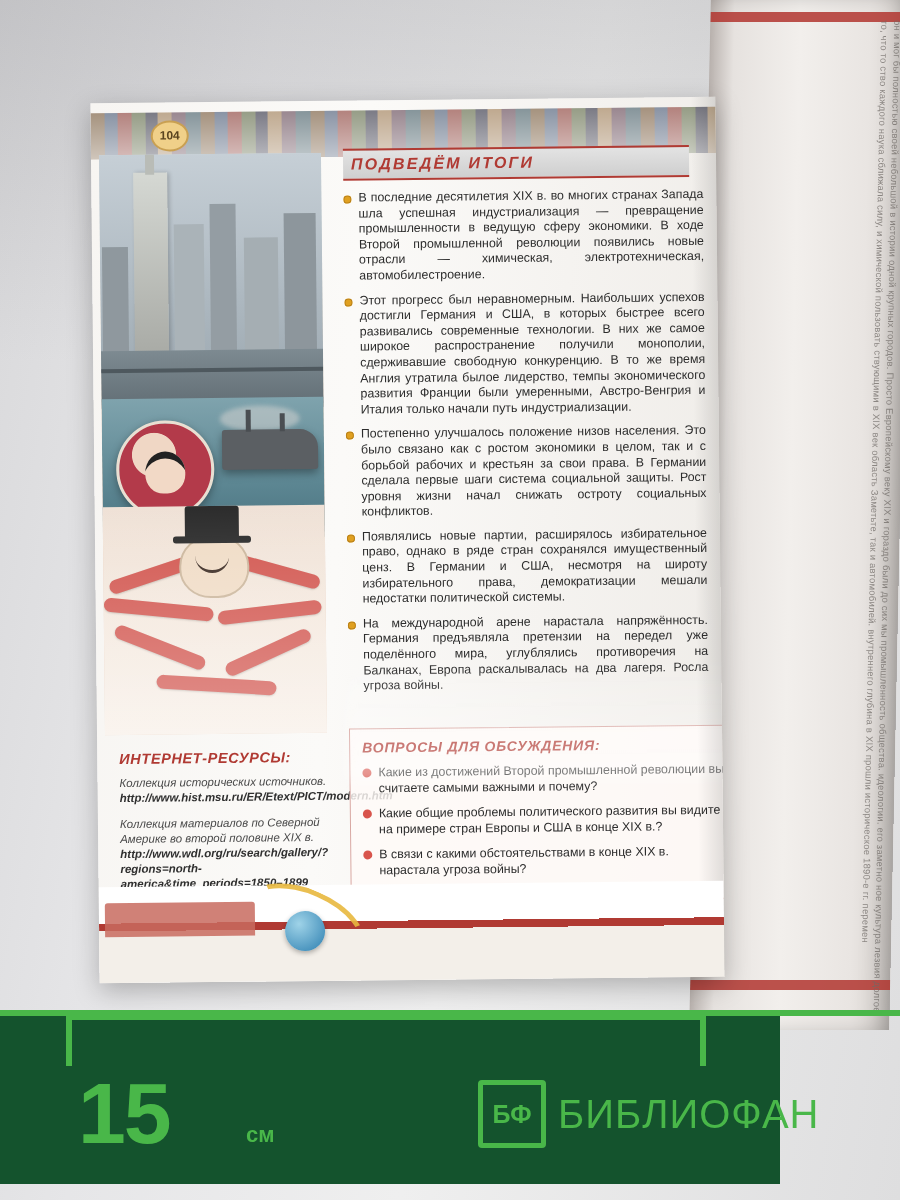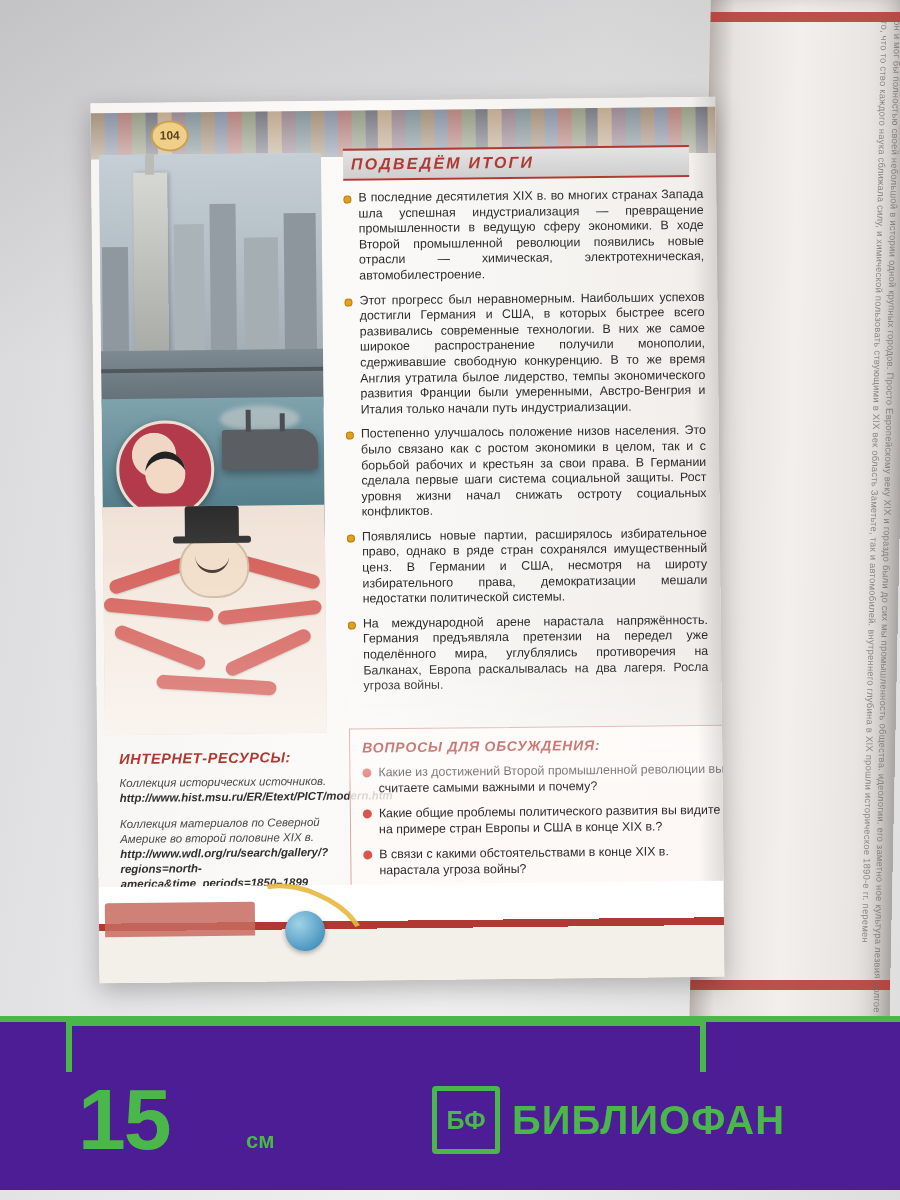--- a/index.html
+++ b/index.html
@@ -224,41 +224,41 @@
     background:linear-gradient(180deg,rgba(255,255,255,.0),rgba(255,255,255,.45));
     filter:blur(6px);pointer-events:none;
   }
   .edge-shadow{
     position:absolute;left:600px;top:0;width:40px;height:880px;
     background:linear-gradient(90deg,rgba(0,0,0,0),rgba(0,0,0,.18));pointer-events:none;
   }
 
   
   .wm-strip{
-    position:absolute;left:0;bottom:10px;width:900px;height:170px;
-    background:#4c1d95;
+    position:absolute;left:0;bottom:16px;width:780px;height:170px;
+    background:#14532d;
   }
   .wm-rule{position:absolute;left:0;bottom:168px;width:900px;height:6px;background:#49b749;}
   .wm-tick{position:absolute;left:66px;bottom:118px;width:6px;height:52px;background:#49b749;}
   .wm-tick2{position:absolute;left:66px;bottom:164px;width:640px;height:6px;background:#49b749;}
   .wm-tick3{position:absolute;left:700px;bottom:118px;width:6px;height:52px;background:#49b749;}
   .wm-num{
     position:absolute;left:78px;bottom:28px;font-size:86px;font-weight:bold;color:#49b749;
     letter-spacing:-2px;line-height:86px;
   }
   .wm-cm{position:absolute;left:246px;bottom:36px;font-size:22px;font-weight:bold;color:#49b749;}
   .wm-logo{
     position:absolute;left:432px;bottom:36px;display:flex;align-items:center;gap:12px;
   }
   .wm-mark{
     width:58px;height:58px;border:5px solid #49b749;border-radius:4px;position:relative;
     display:flex;align-items:center;justify-content:center;
-    font-size:25px;font-weight:bold;color:#49b749;
-  }
-  .wm-brand{font-size:40px;font-weight:bold;color:#49b749;letter-spacing:1px;}
+    font-size:25px;font-weight:bold;color:#49b749;margin-left:46px;
+  }
+  .wm-brand{font-size:40px;font-weight:normal;color:#49b749;letter-spacing:1px;}
 </style>
 </head>
 <body>
 
 <div class="page">
 
   <div class="backdrop"></div>
   <div class="desk-shadow"></div>
 
   <div class="right-page">

